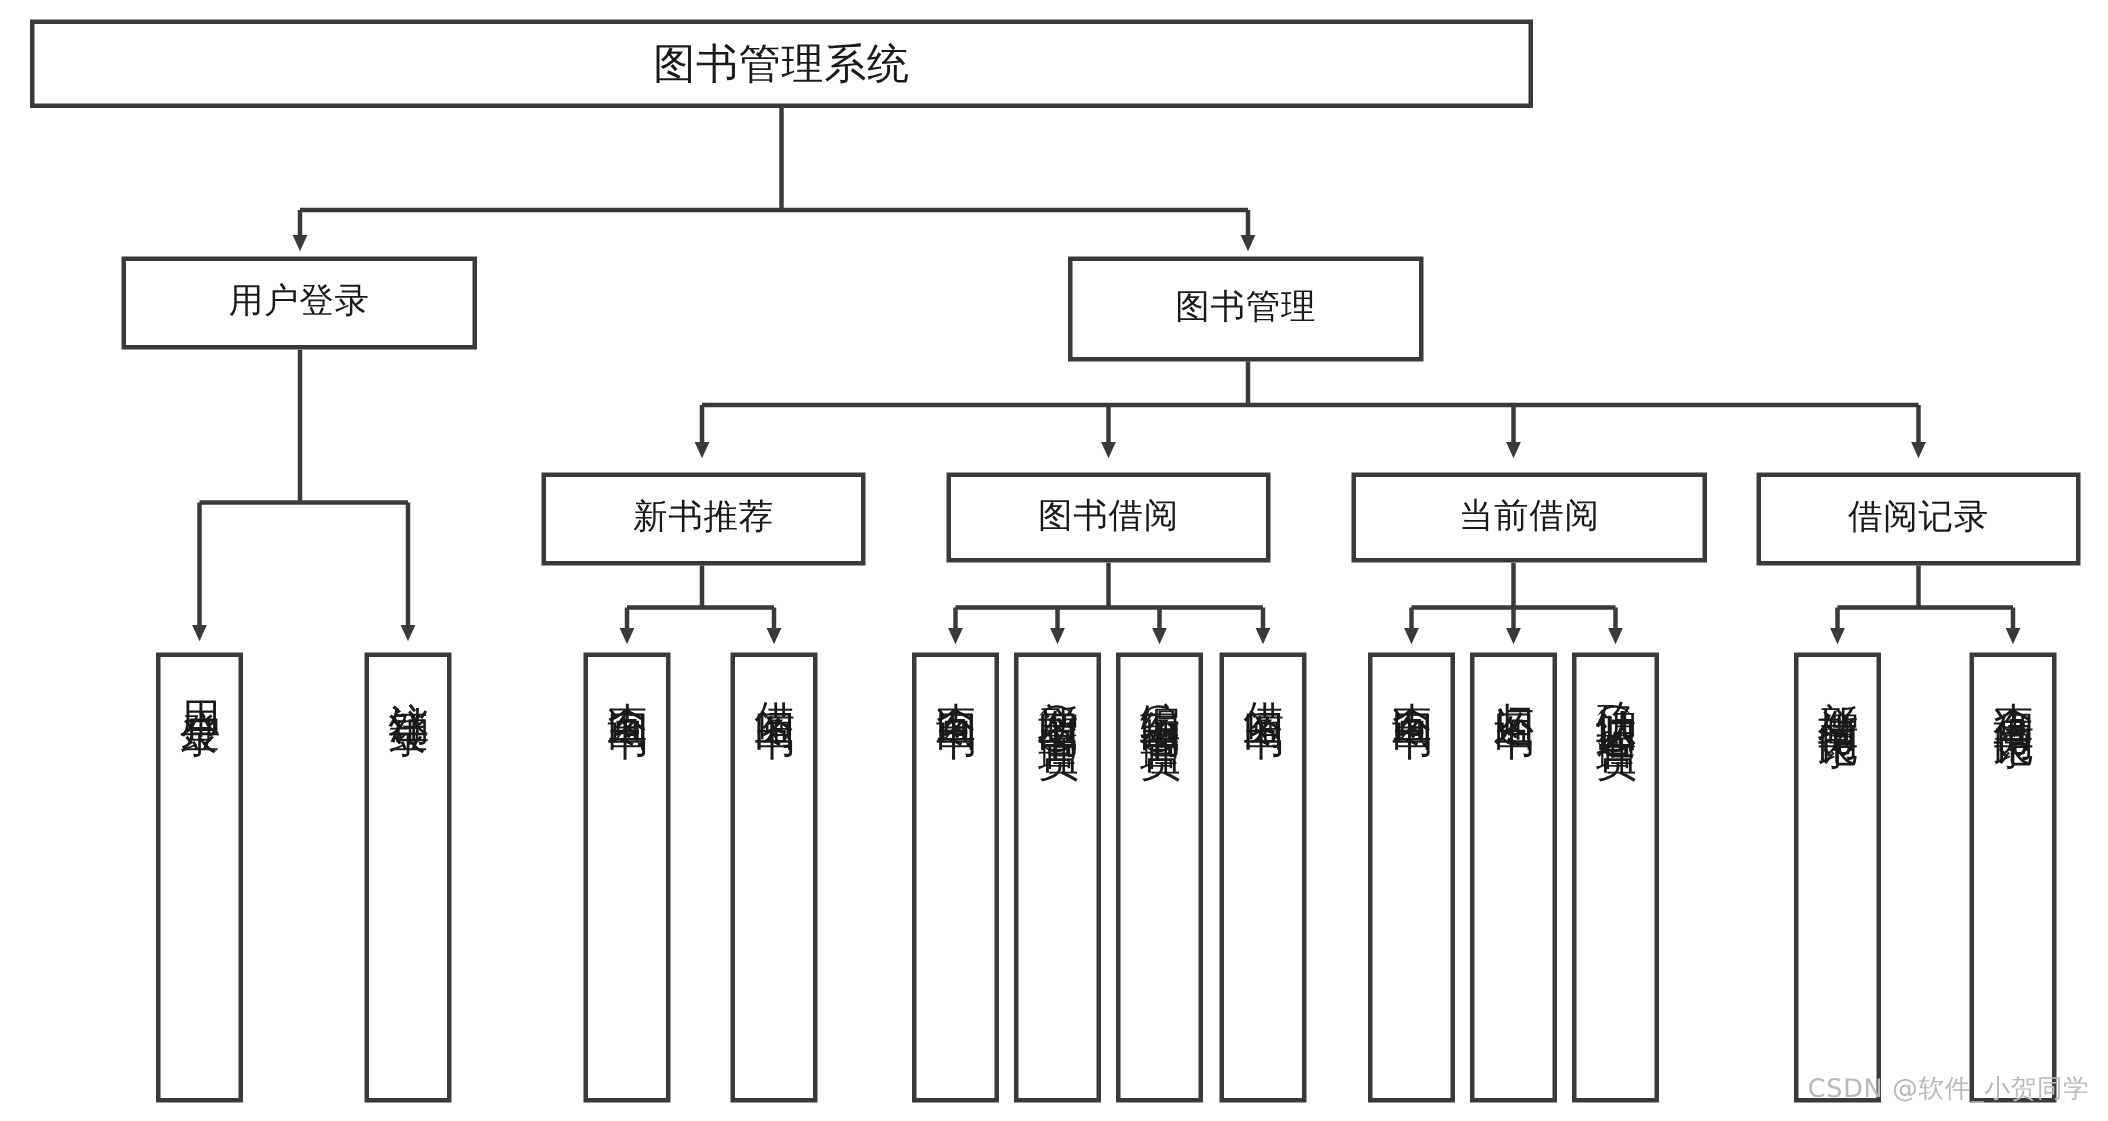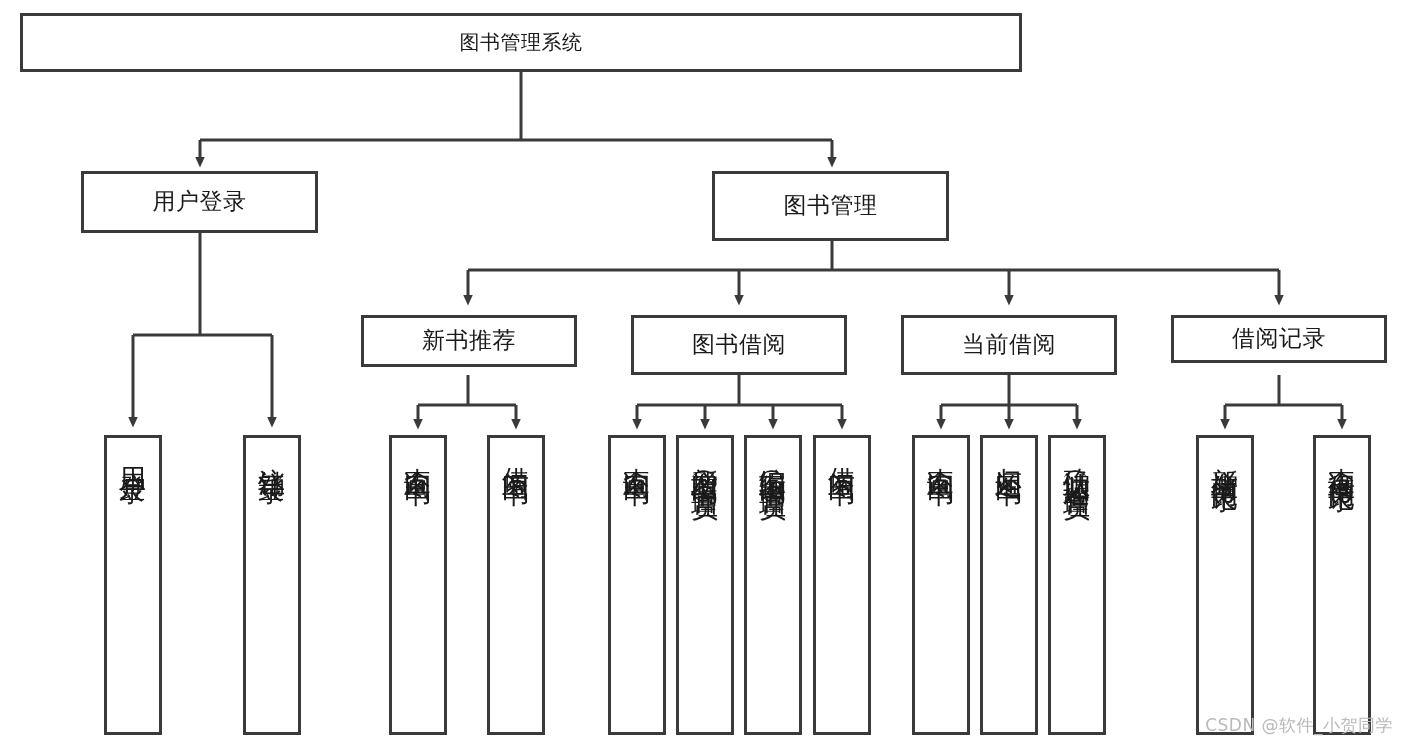--- a/index.html
+++ b/index.html
@@ -42,21 +42,21 @@
     text-align: center;
     line-height: 1.18;
     letter-spacing: 0.5px;
   }
   
   .node.horiz .lbl {
     font-size: 23px;
     white-space: nowrap;
   }
   .node.root .lbl {
-    font-size: 20px;
+    font-size: 28px;
   }
   
   .node.vert {
     align-items: flex-start;
     padding-top: 8px;
   }
   .node.vert .lbl {
     writing-mode: vertical-rl;
     text-orientation: upright;
     font-size: 27px;
@@ -136,30 +136,30 @@
     <span class="lbl">图书管理系统</span>
   </div>
 
   <div class="node horiz" style="left:81px; top:171px; width:237px; height:62px;">
     <span class="lbl">用户登录</span>
   </div>
   <div class="node horiz" style="left:712px; top:171px; width:237px; height:70px;">
     <span class="lbl">图书管理</span>
   </div>
 
-  <div class="node horiz" style="left:361px; top:315px; width:216px; height:52px;">
+  <div class="node horiz" style="left:361px; top:315px; width:216px; height:62px;">
     <span class="lbl">新书推荐</span>
   </div>
   <div class="node horiz" style="left:631px; top:315px; width:216px; height:60px;">
     <span class="lbl">图书借阅</span>
   </div>
-  <div class="node horiz" style="left:901px; top:315px; width:216px; height:60px;">
+  <div class="node horiz" style="left:901px; top:315px; width:237px; height:60px;">
     <span class="lbl">当前借阅</span>
   </div>
-  <div class="node horiz" style="left:1171px; top:315px; width:216px; height:48px;">
+  <div class="node horiz" style="left:1171px; top:315px; width:216px; height:62px;">
     <span class="lbl">借阅记录</span>
   </div>
 
   <div class="node vert" style="left:104px; top:435px; width:58px; height:300px;">
     <span class="lbl">用户登录</span>
   </div>
   <div class="node vert" style="left:243px; top:435px; width:58px; height:300px;">
     <span class="lbl">注销登录</span>
   </div>
 

